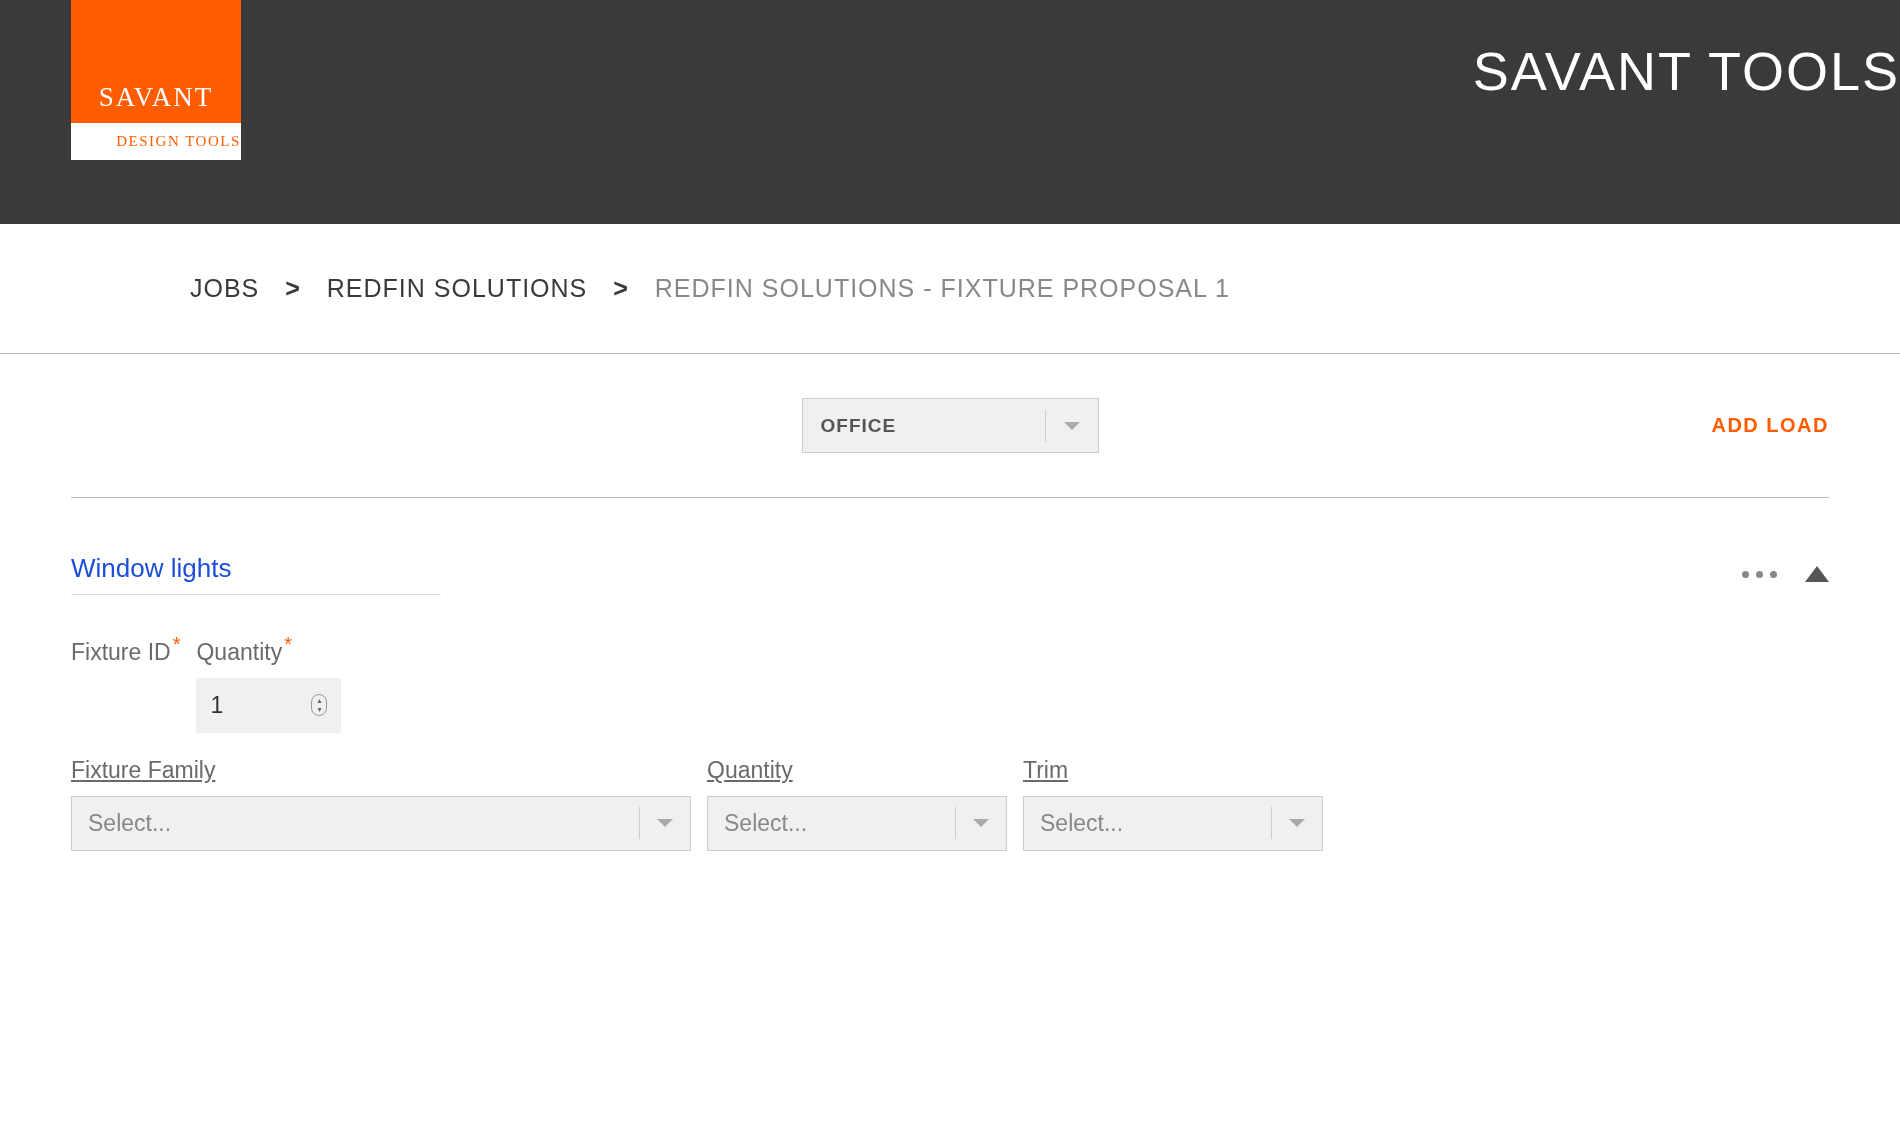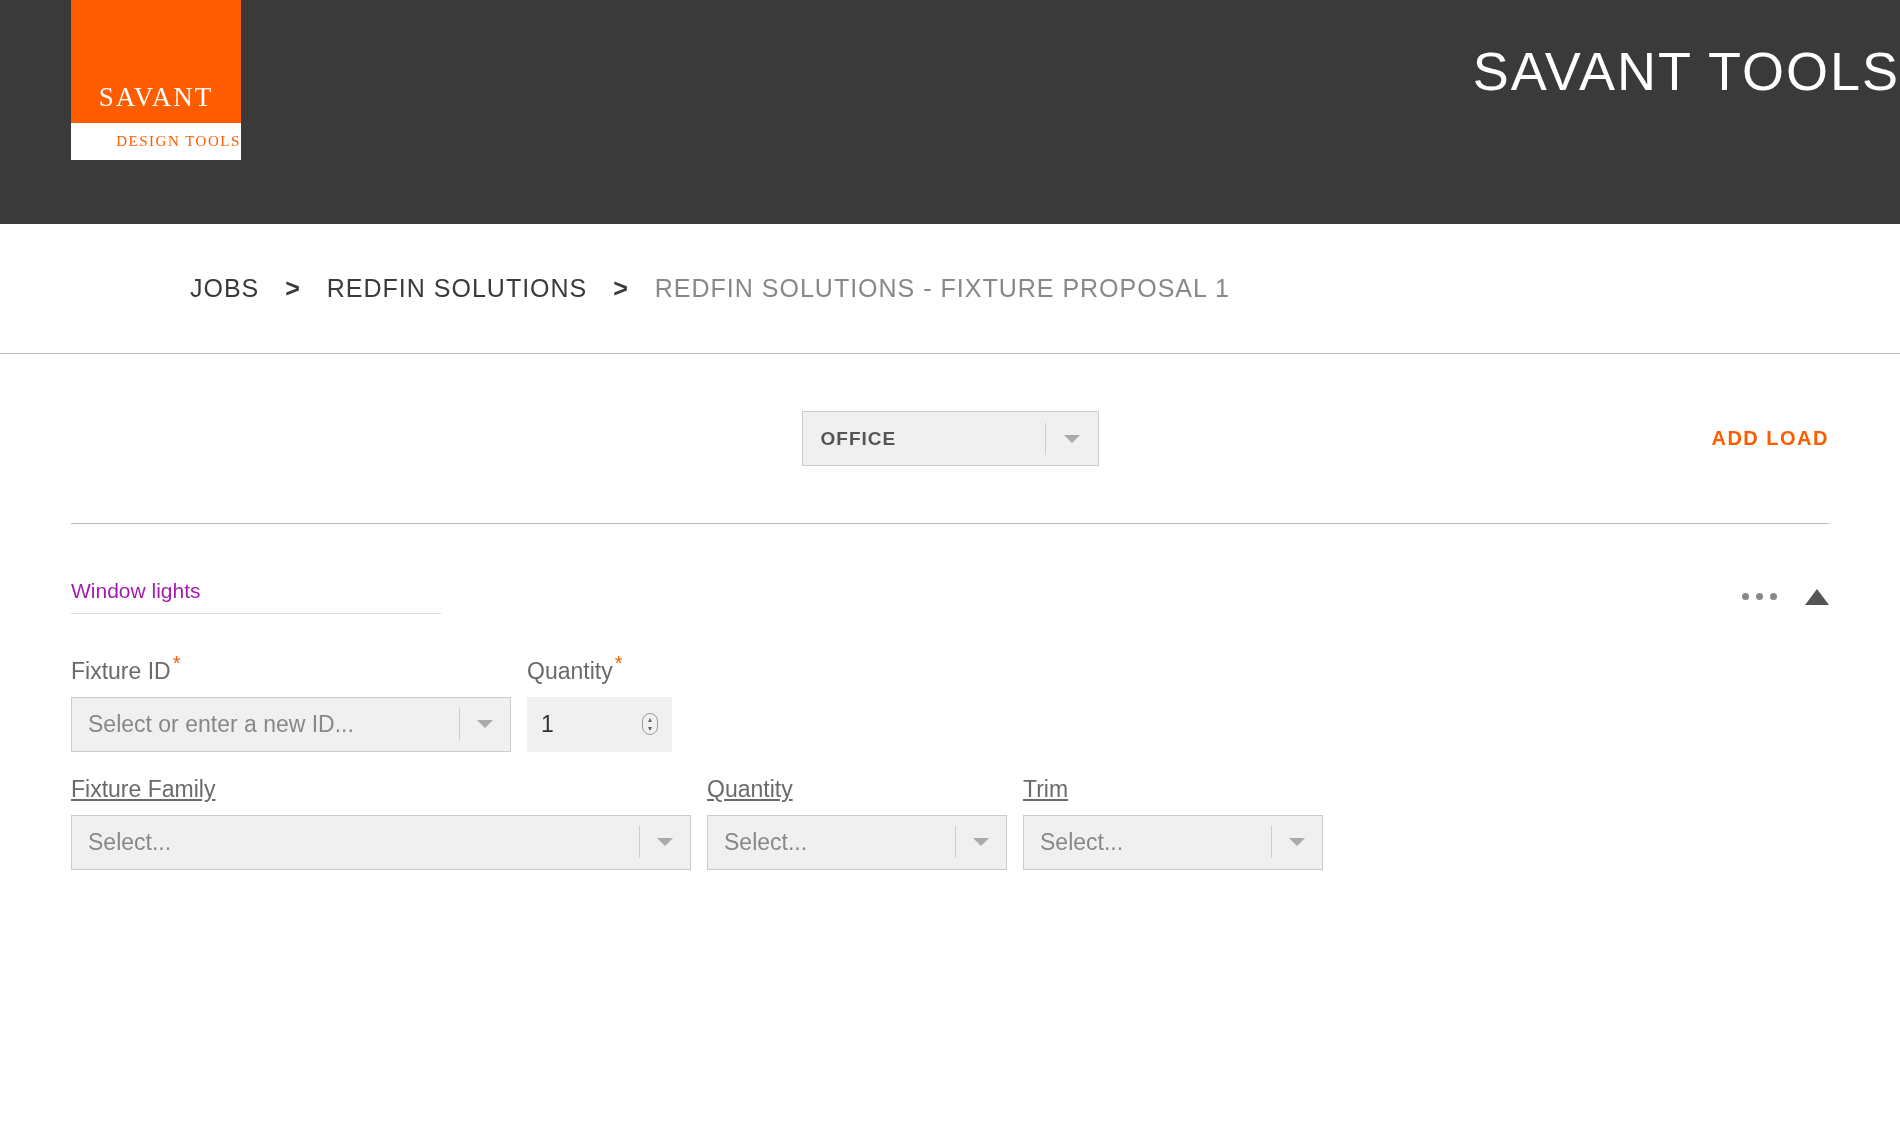--- a/index.html
+++ b/index.html
@@ -84,21 +84,21 @@
       padding: 0 71px;
     }
     .toolbar {
       display: flex;
       align-items: center;
       padding: 44px 0;
       border-bottom: 1px solid #bbb;
       position: relative;
     }
     .room-select {
-      margin: 13px auto;
+      margin: 0 auto;
       width: 297px;
       height: 55px;
       background: #f0f0f0;
       border: 1px solid #ccc;
       display: flex;
       align-items: center;
       cursor: pointer;
     }
     .room-select-label {
       flex: 1;
@@ -131,22 +131,22 @@
       padding-top: 55px;
       position: relative;
     }
     .section-title-row {
       display: flex;
       justify-content: space-between;
       align-items: center;
       margin-bottom: 38px;
     }
     .section-title {
-      font-size: 21px;
-      color: #a21caf;
+      font-size: 26px;
+      color: #1d4ed8;
       font-weight: 400;
       border-bottom: 1px solid #ddd;
       width: 370px;
       padding-bottom: 10px;
     }
     .section-actions {
       display: flex;
       align-items: center;
       gap: 28px;
     }
@@ -301,26 +301,20 @@
         </div>
         <div class="triangle-up"></div>
       </div>
     </div>
 
     <div class="form-row">
       <div class="field-group">
         <div class="field-label">
           <span>Fixture ID</span><span class="required">*</span>
         </div>
-        <div class="select-input w-440">
-          <div class="select-input-text">Select or enter a new ID...</div>
-          <div class="select-input-chevron">
-            <div class="chevron-down"></div>
-          </div>
-        </div>
       </div>
 
       <div class="field-group">
         <div class="field-label">
           <span>Quantity</span><span class="required">*</span>
         </div>
         <div class="number-input">
           <span class="number-input-val">1</span>
           <div class="stepper">
             <span>▴</span>

